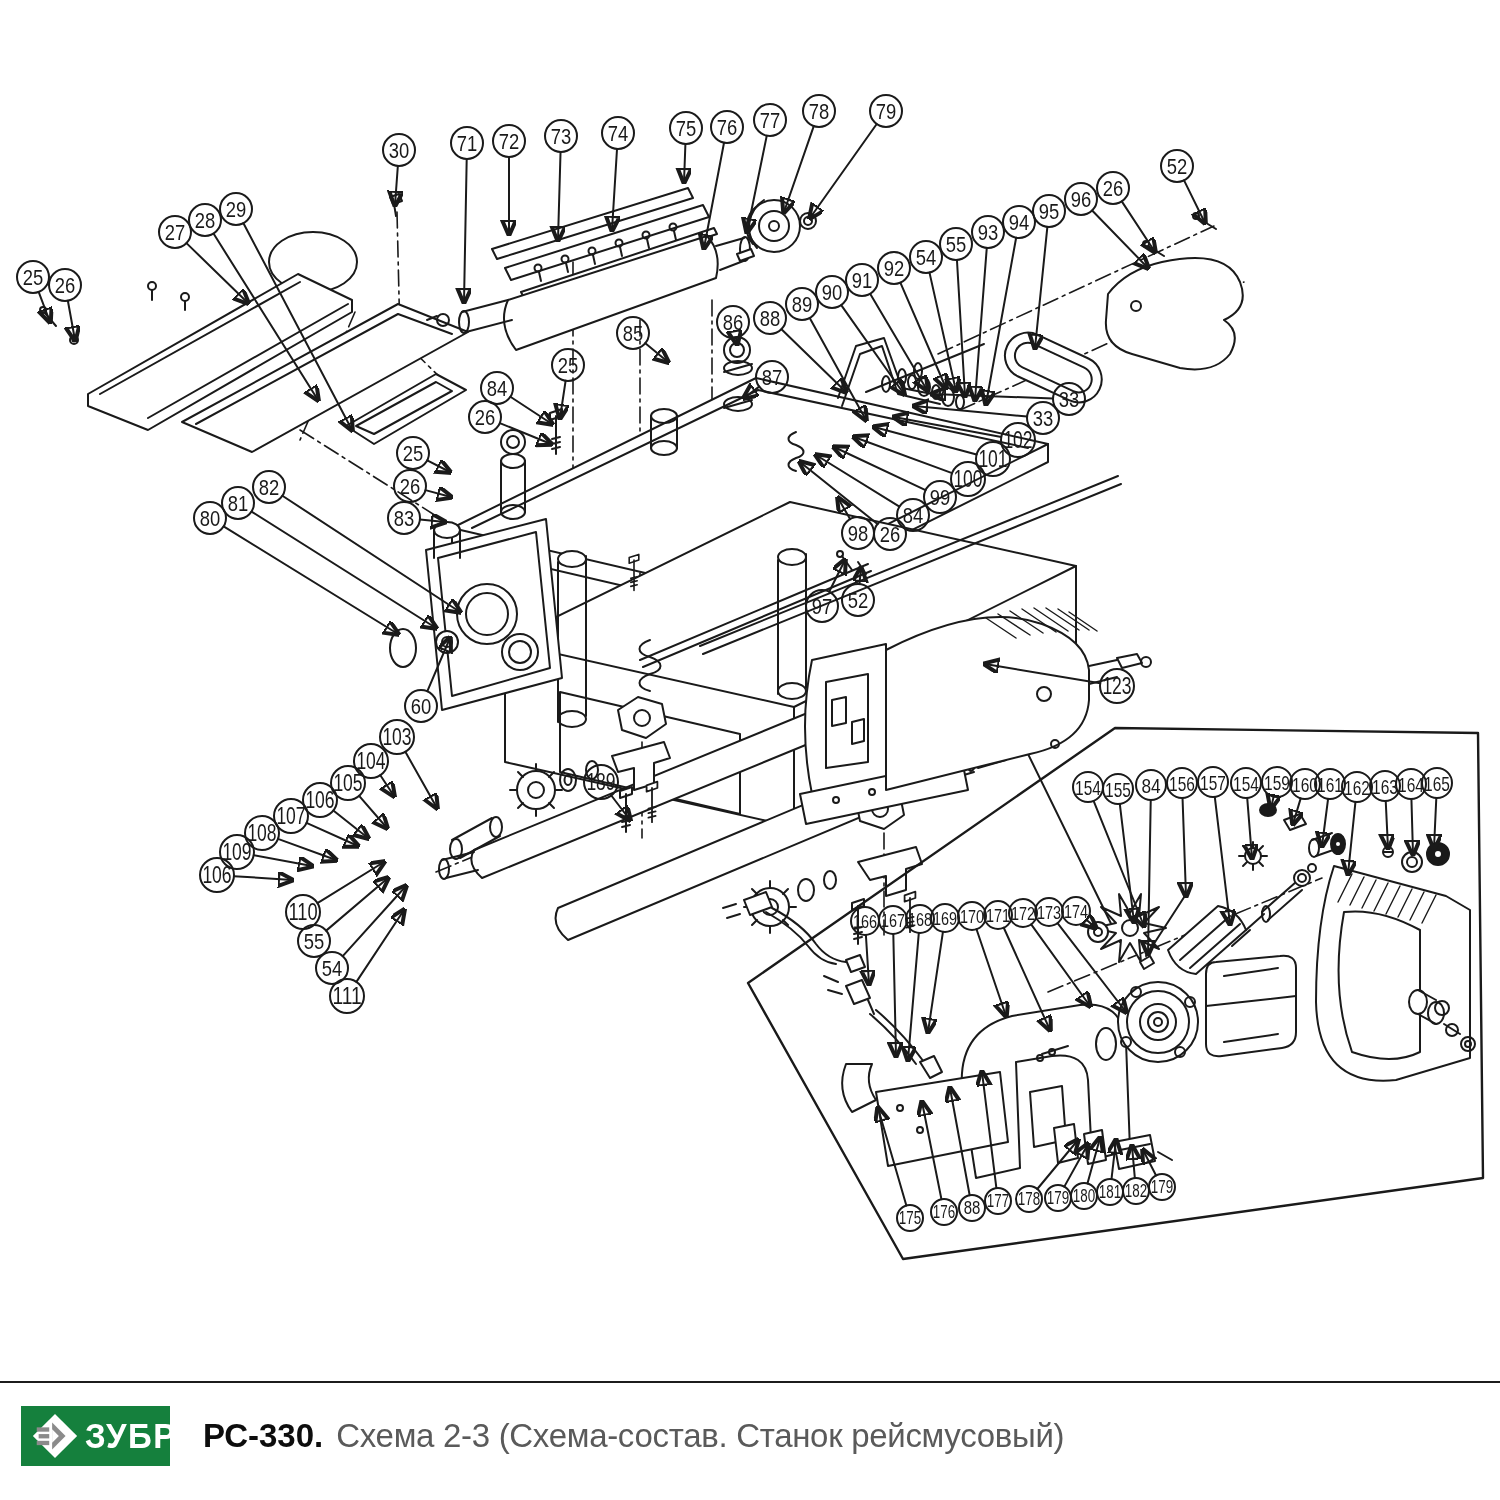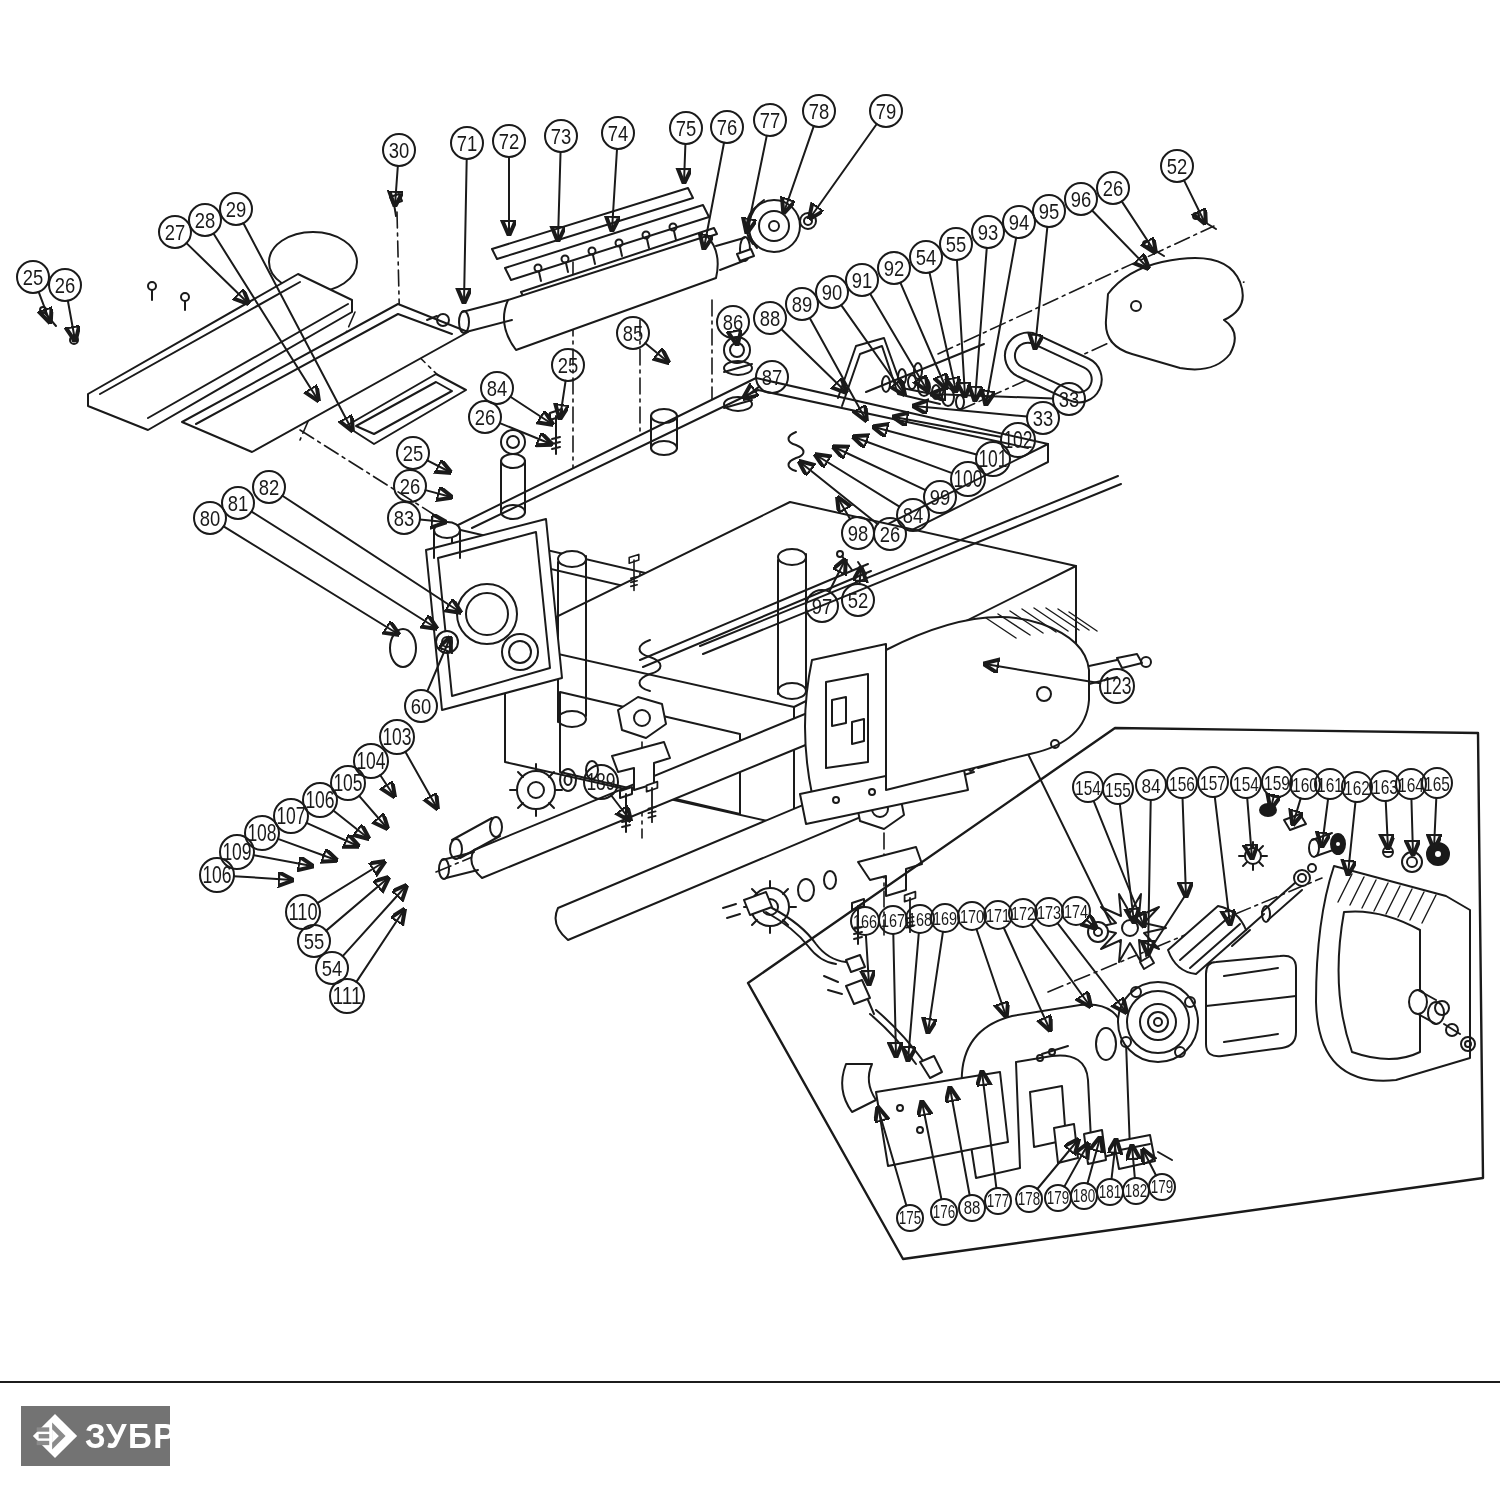--- a/index.html
+++ b/index.html
@@ -7,21 +7,21 @@
         font-family:"Liberation Sans",sans-serif;}
   svg{position:absolute;left:0;top:0;}
   .art path,.art ellipse,.art circle,.art rect,.art line,.art polygon{
       fill:none;stroke:#1a1a1a;stroke-width:2;stroke-linecap:round;stroke-linejoin:round;}
   .art .face{fill:#ffffff;}
   .art .dark{fill:#1a1a1a;}
   .art .dashdot{stroke-dasharray:16 5 3 5;stroke-width:1.6;}
   .art .thin{stroke-width:1.4;}
   .footer{position:absolute;left:0;top:1381px;width:1500px;height:119px;background:#fff;}
   .footer-rule{position:absolute;left:0;top:0;width:1500px;height:2px;background:#1c1c1c;}
-  .logo{position:absolute;left:21px;top:25px;width:149px;height:60px;background:#737373;
+  .logo{position:absolute;left:21px;top:25px;width:149px;height:60px;background:#15803d;
         display:flex;align-items:center;padding-left:9px;box-sizing:border-box;}
   .logo-icon{position:static;flex:0 0 auto;}
   .logo-text{color:#fff;font-weight:bold;font-size:33px;letter-spacing:1.5px;margin-left:5px;
         transform:scaleY(1.05);}
   .caption{position:absolute;left:203px;top:25px;height:60px;display:flex;align-items:center;
         white-space:nowrap;font-size:33px;}
   .model{font-weight:bold;color:#0d0d0d;margin-right:13px;}
   .subtitle{color:#5a5a5a;font-weight:400;letter-spacing:-0.3px;}
 </style>
 </head>
@@ -830,15 +830,19 @@
     <svg class="logo-icon" width="50" height="50" viewBox="0 0 52 52">
       <polygon points="26,3 49,26 26,49 3,26" fill="#ffffff"></polygon>
       <polygon points="23,12 37,26 23,40" fill="#8b8b8b"></polygon>
       <polygon points="23,19 30,26 23,33" fill="#ffffff"></polygon>
       <rect x="7" y="17" width="13" height="4.5" fill="#8b8b8b"></rect>
       <rect x="9" y="24" width="11" height="4.5" fill="#8b8b8b"></rect>
       <rect x="7" y="31" width="13" height="4.5" fill="#8b8b8b"></rect>
     </svg>
     <span class="logo-text">ЗУБР</span>
   </div>
+  <div class="caption">
+    <span class="model">РС-330.</span>
+    <span class="subtitle">Схема 2-3 (Схема-состав. Станок рейсмусовый)</span>
+  </div>
 </div>
 
 </div>
 
 </body></html>

